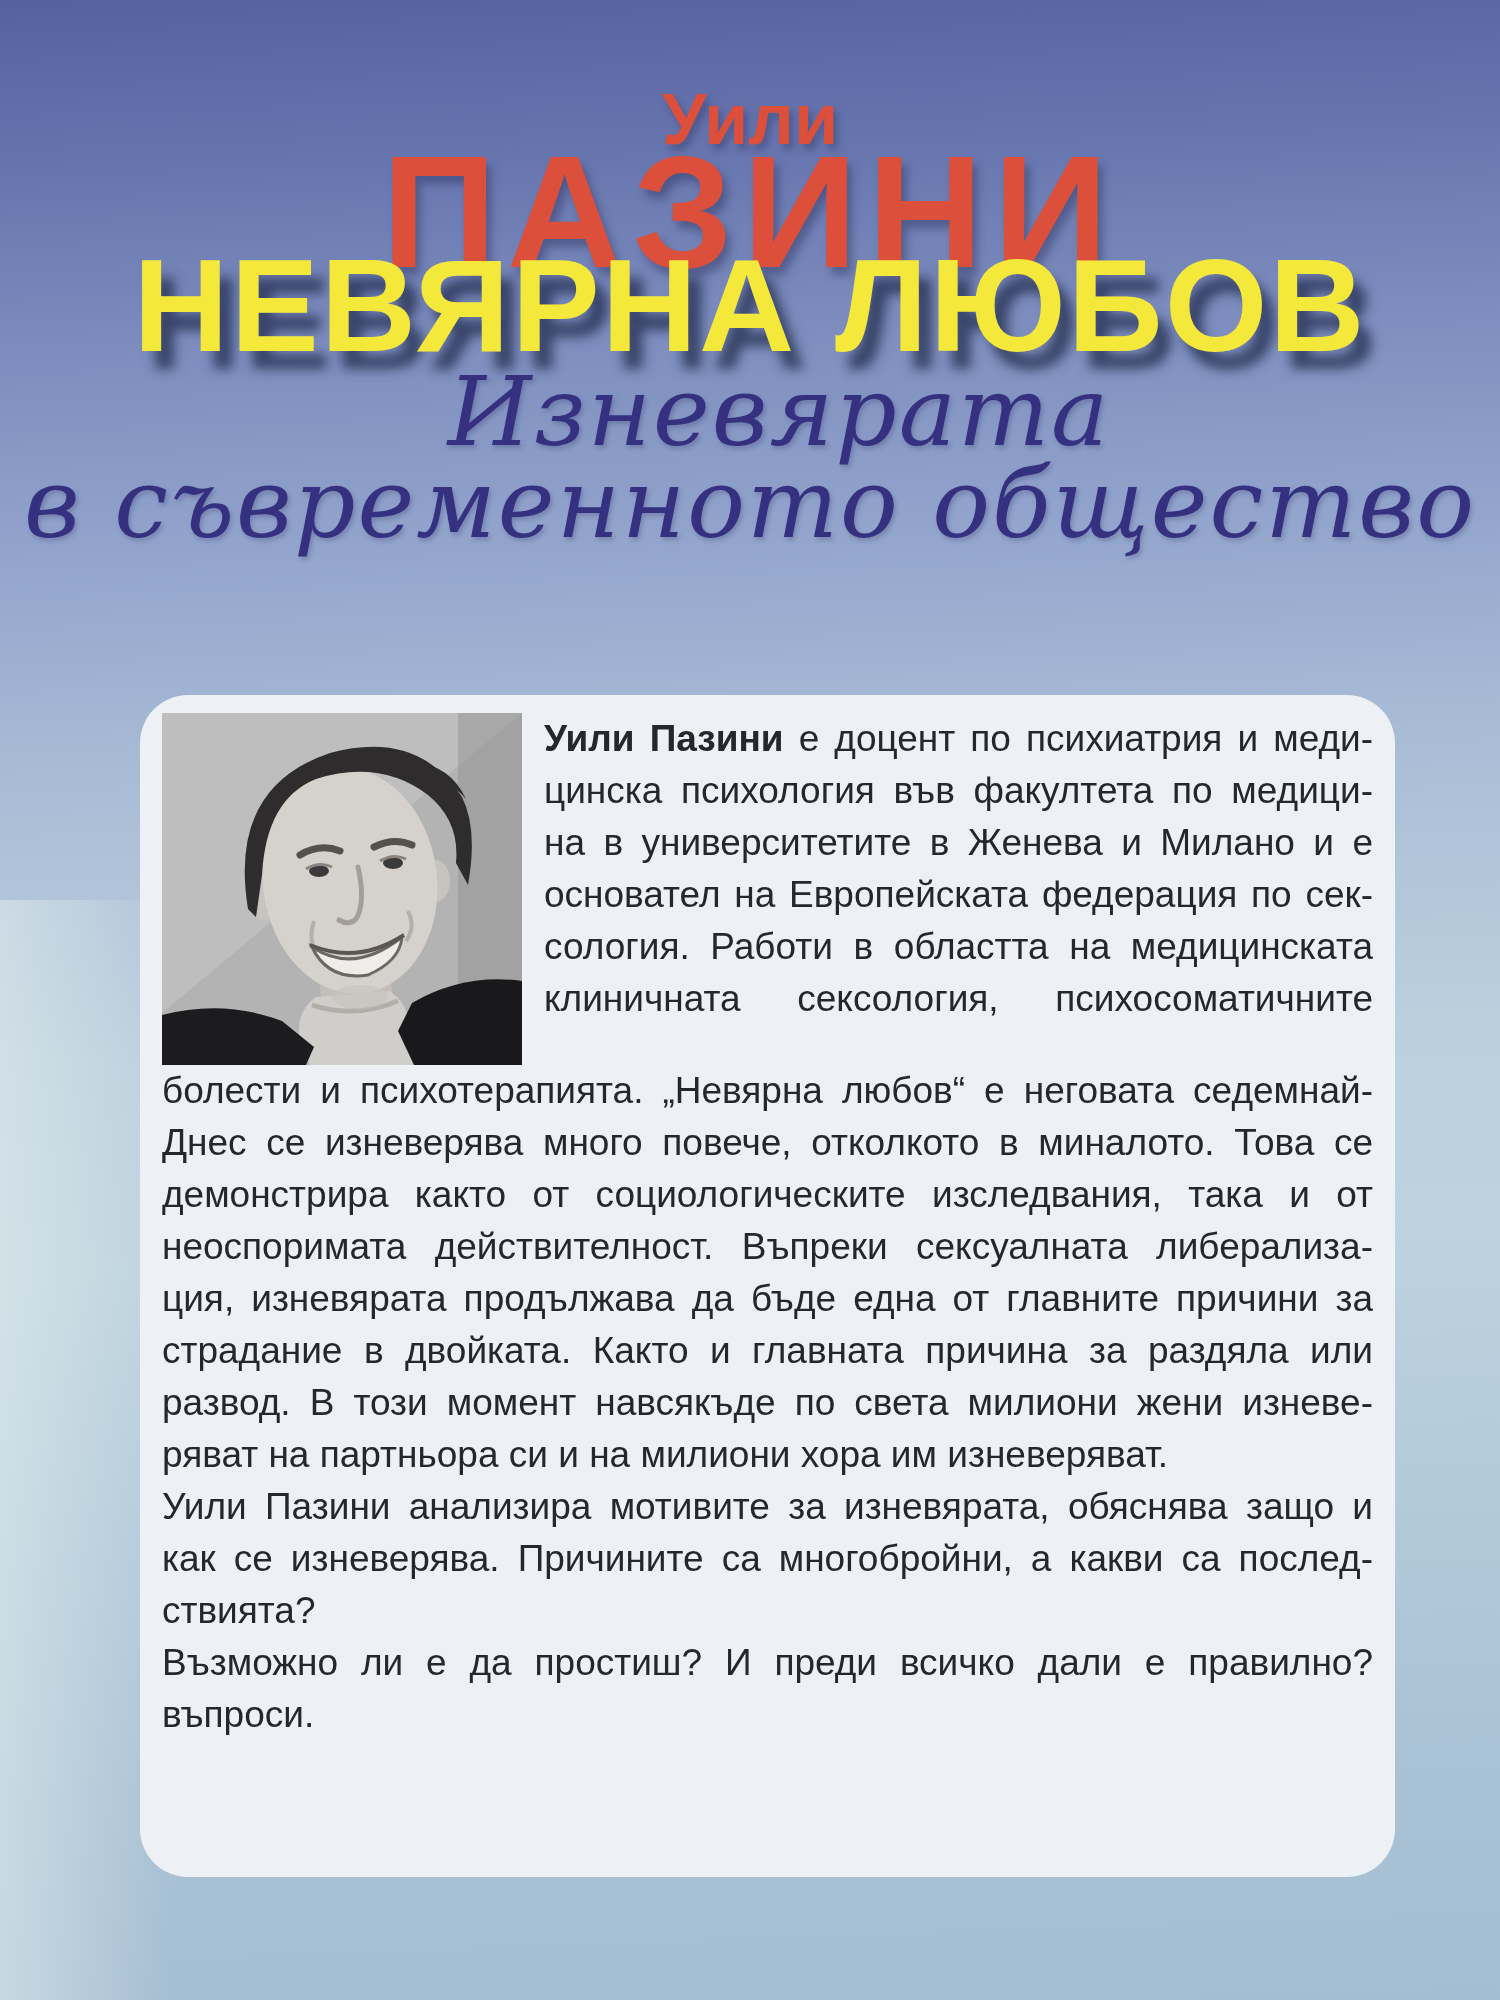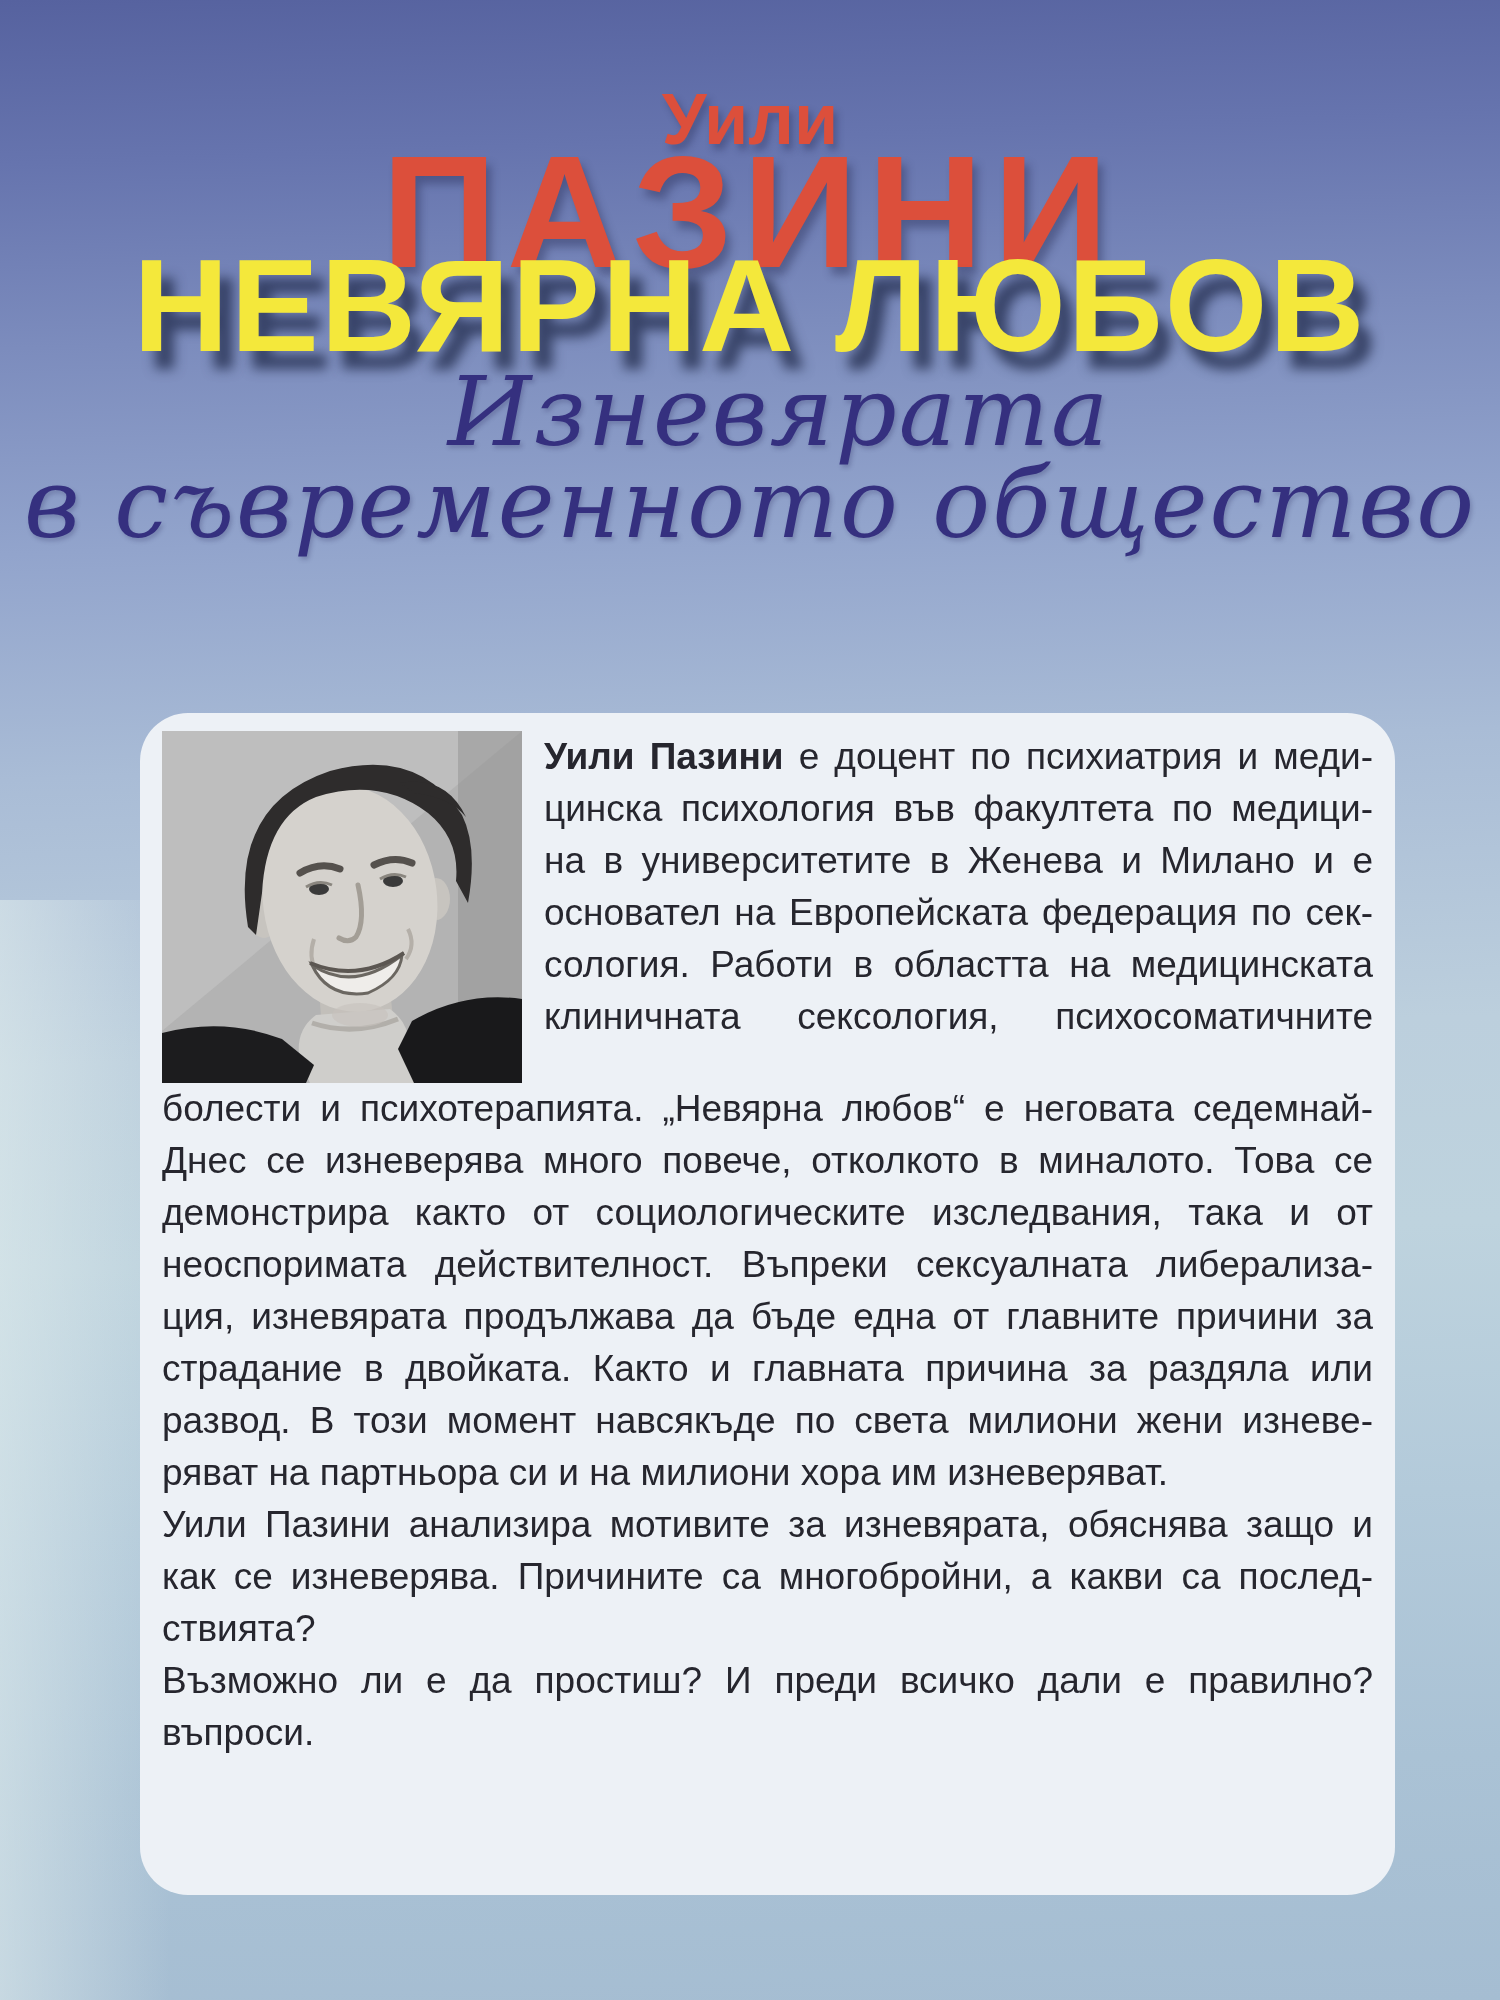--- a/index.html
+++ b/index.html
@@ -16,21 +16,21 @@
     text-shadow:4px 6px 7px rgba(35,40,80,0.35);margin-top:36px;}
   .author-last{top:120px;font-size:160px;font-weight:700;letter-spacing:10px;color:#dc4f3b;
     text-shadow:5px 8px 9px rgba(35,40,80,0.40);}
   .book-title{top:230px;font-size:132px;font-weight:700;letter-spacing:2px;color:#f4e83b;
     text-shadow:13px 18px 12px rgba(30,40,72,0.72);text-align:center;}
   .subtitle{font-family:"DejaVu Serif",serif;font-style:italic;color:#35307f;
     text-shadow:2px 3px 4px rgba(40,40,90,0.25);}
   .subtitle-1{top:356px;font-size:96px;letter-spacing:2px;padding-left:29px;}
   .subtitle-2{top:448px;font-size:96px;letter-spacing:2px;}
   .bio-box{position:absolute;left:140px;top:695px;width:1255px;height:1182px;
-    box-sizing:border-box;background:#edf1f6;border-radius:48px;padding:18px 22px;margin-top:18px;}
+    box-sizing:border-box;background:#edf1f6;border-radius:48px;padding:18px 22px;}
   .bio-top{display:flex;}
   .photo{flex:none;width:360px;height:352px;margin-right:22px;overflow:hidden;background:#b5b5b5;}
   .photo svg{display:block;width:100%;height:100%;}
   .beside{flex:1;min-width:0;}
   .bl{font-size:37px;line-height:52px;color:#26262e;
     text-align:justify;text-align-last:justify;white-space:normal;overflow:hidden;height:52px;}
   .bl.last{text-align:left;text-align-last:left;}
   .bl b{font-weight:700;}
   .bio-rest{margin-top:0;}
 </style>

